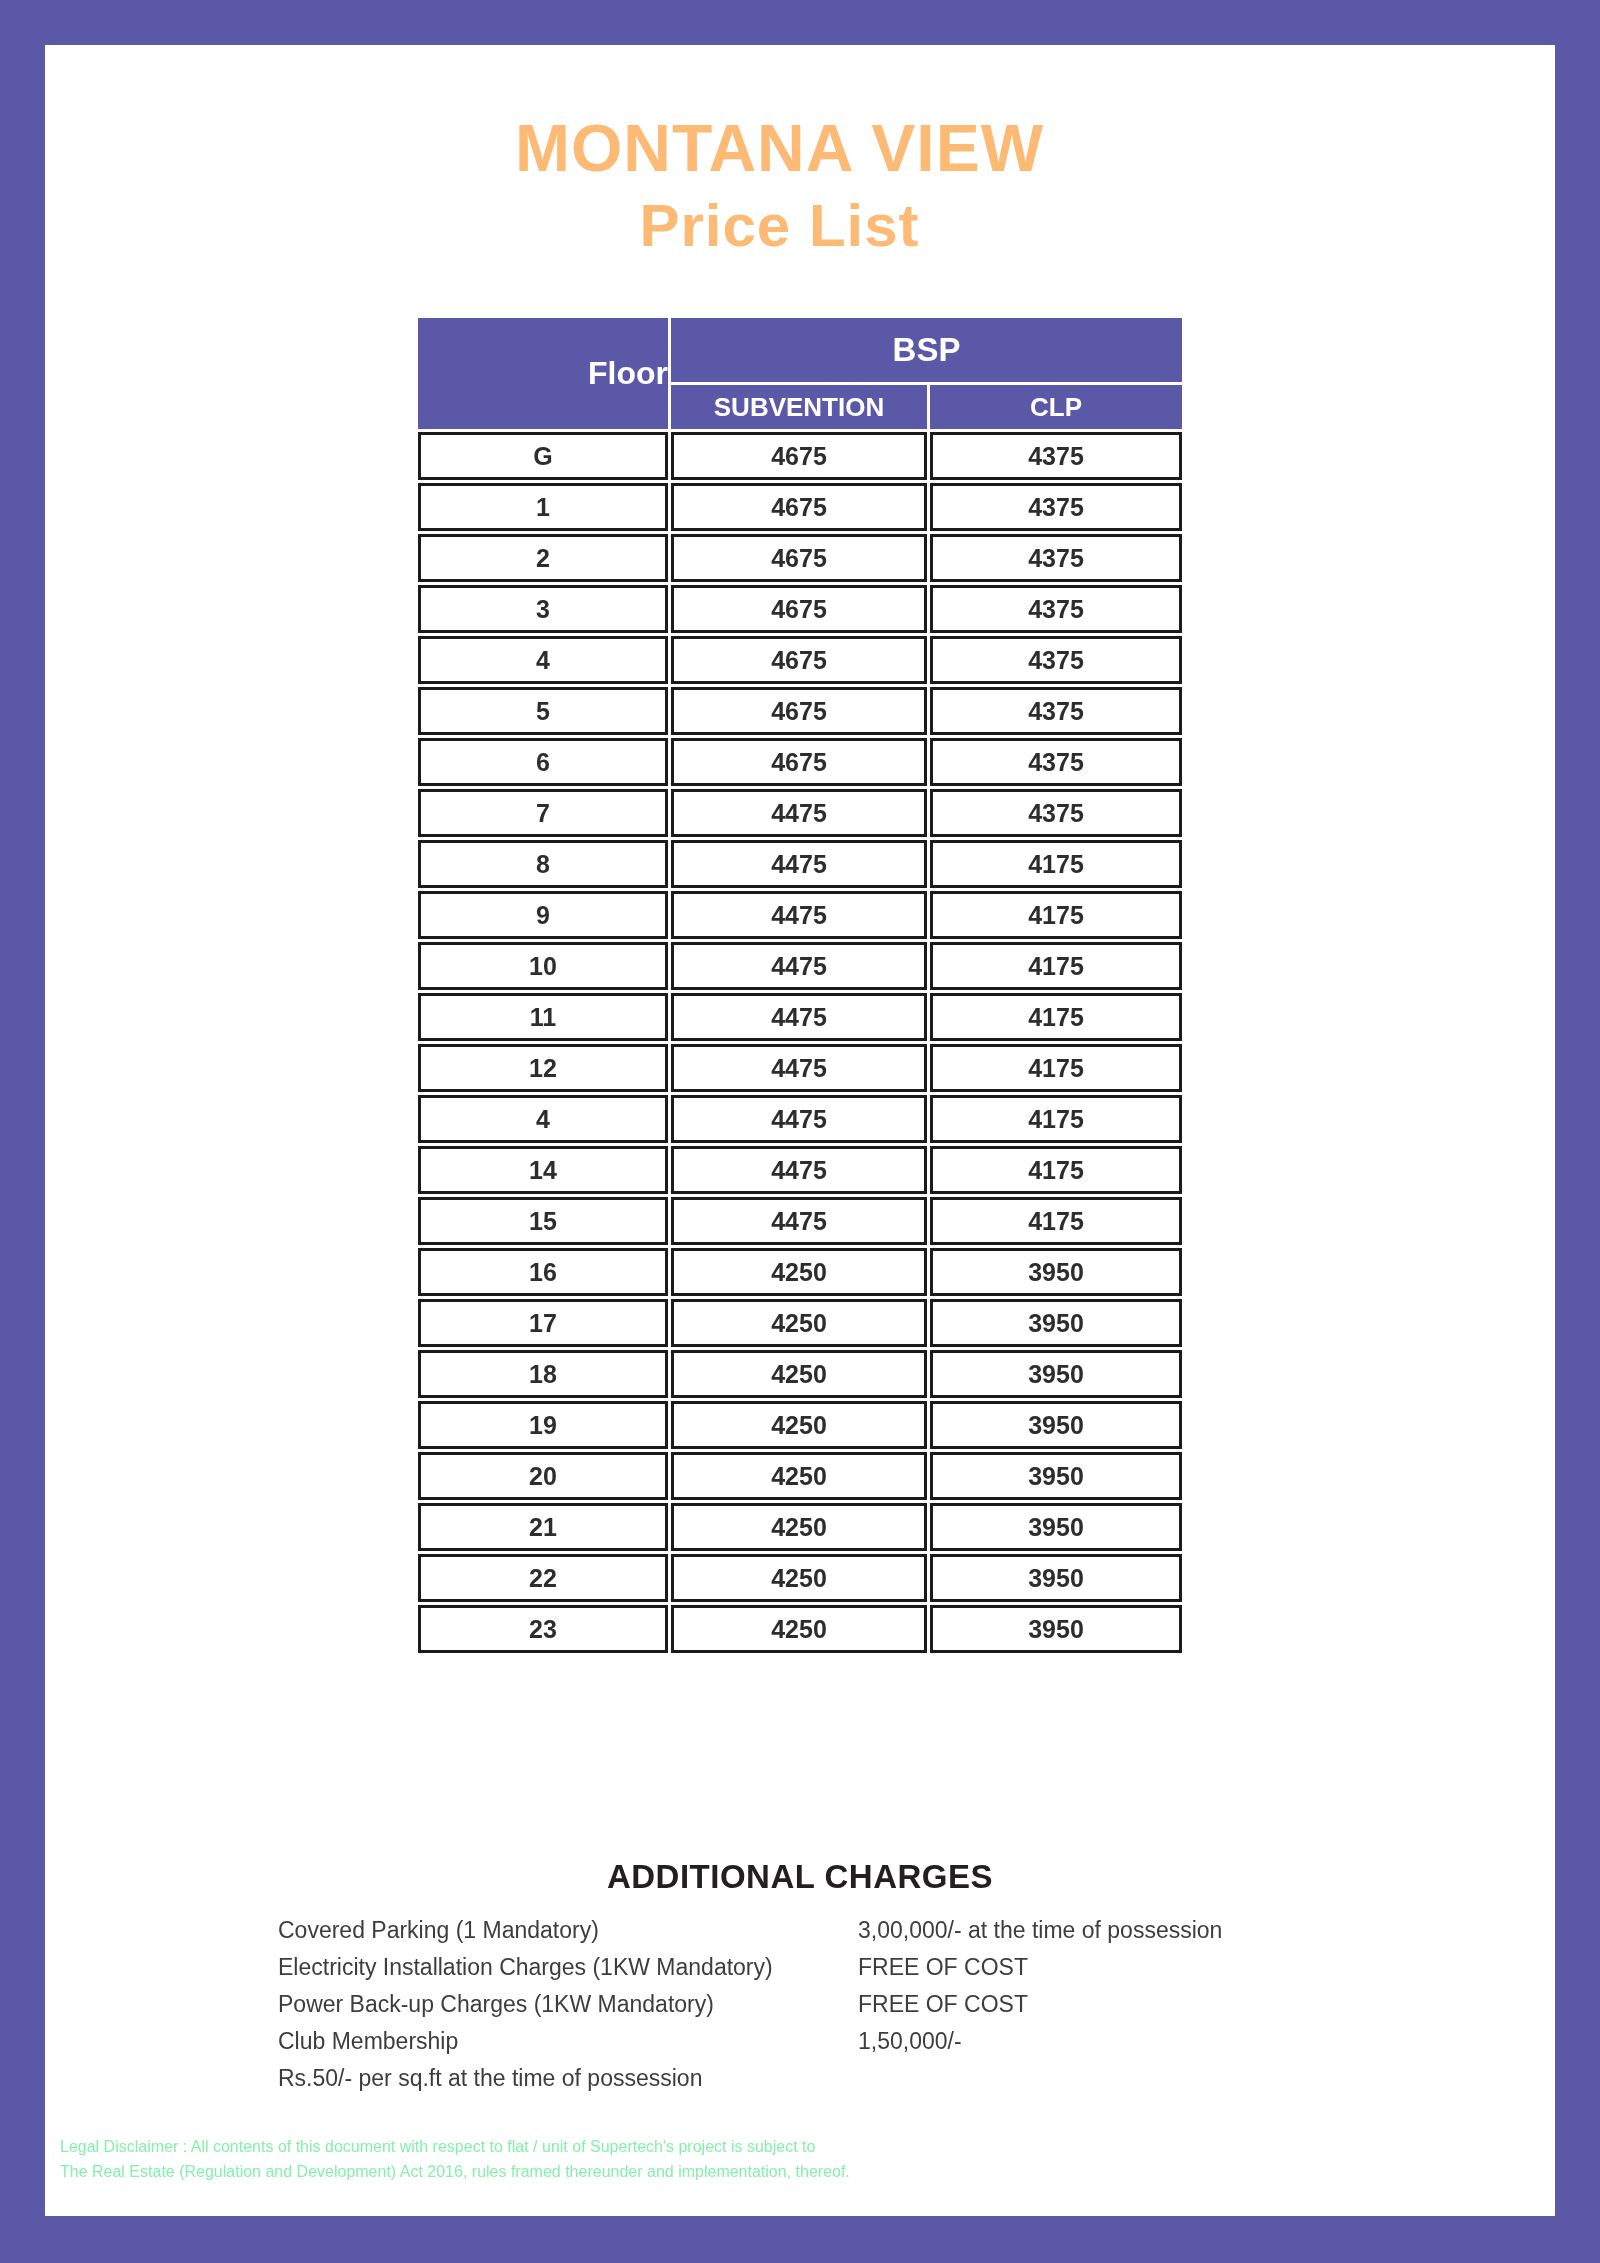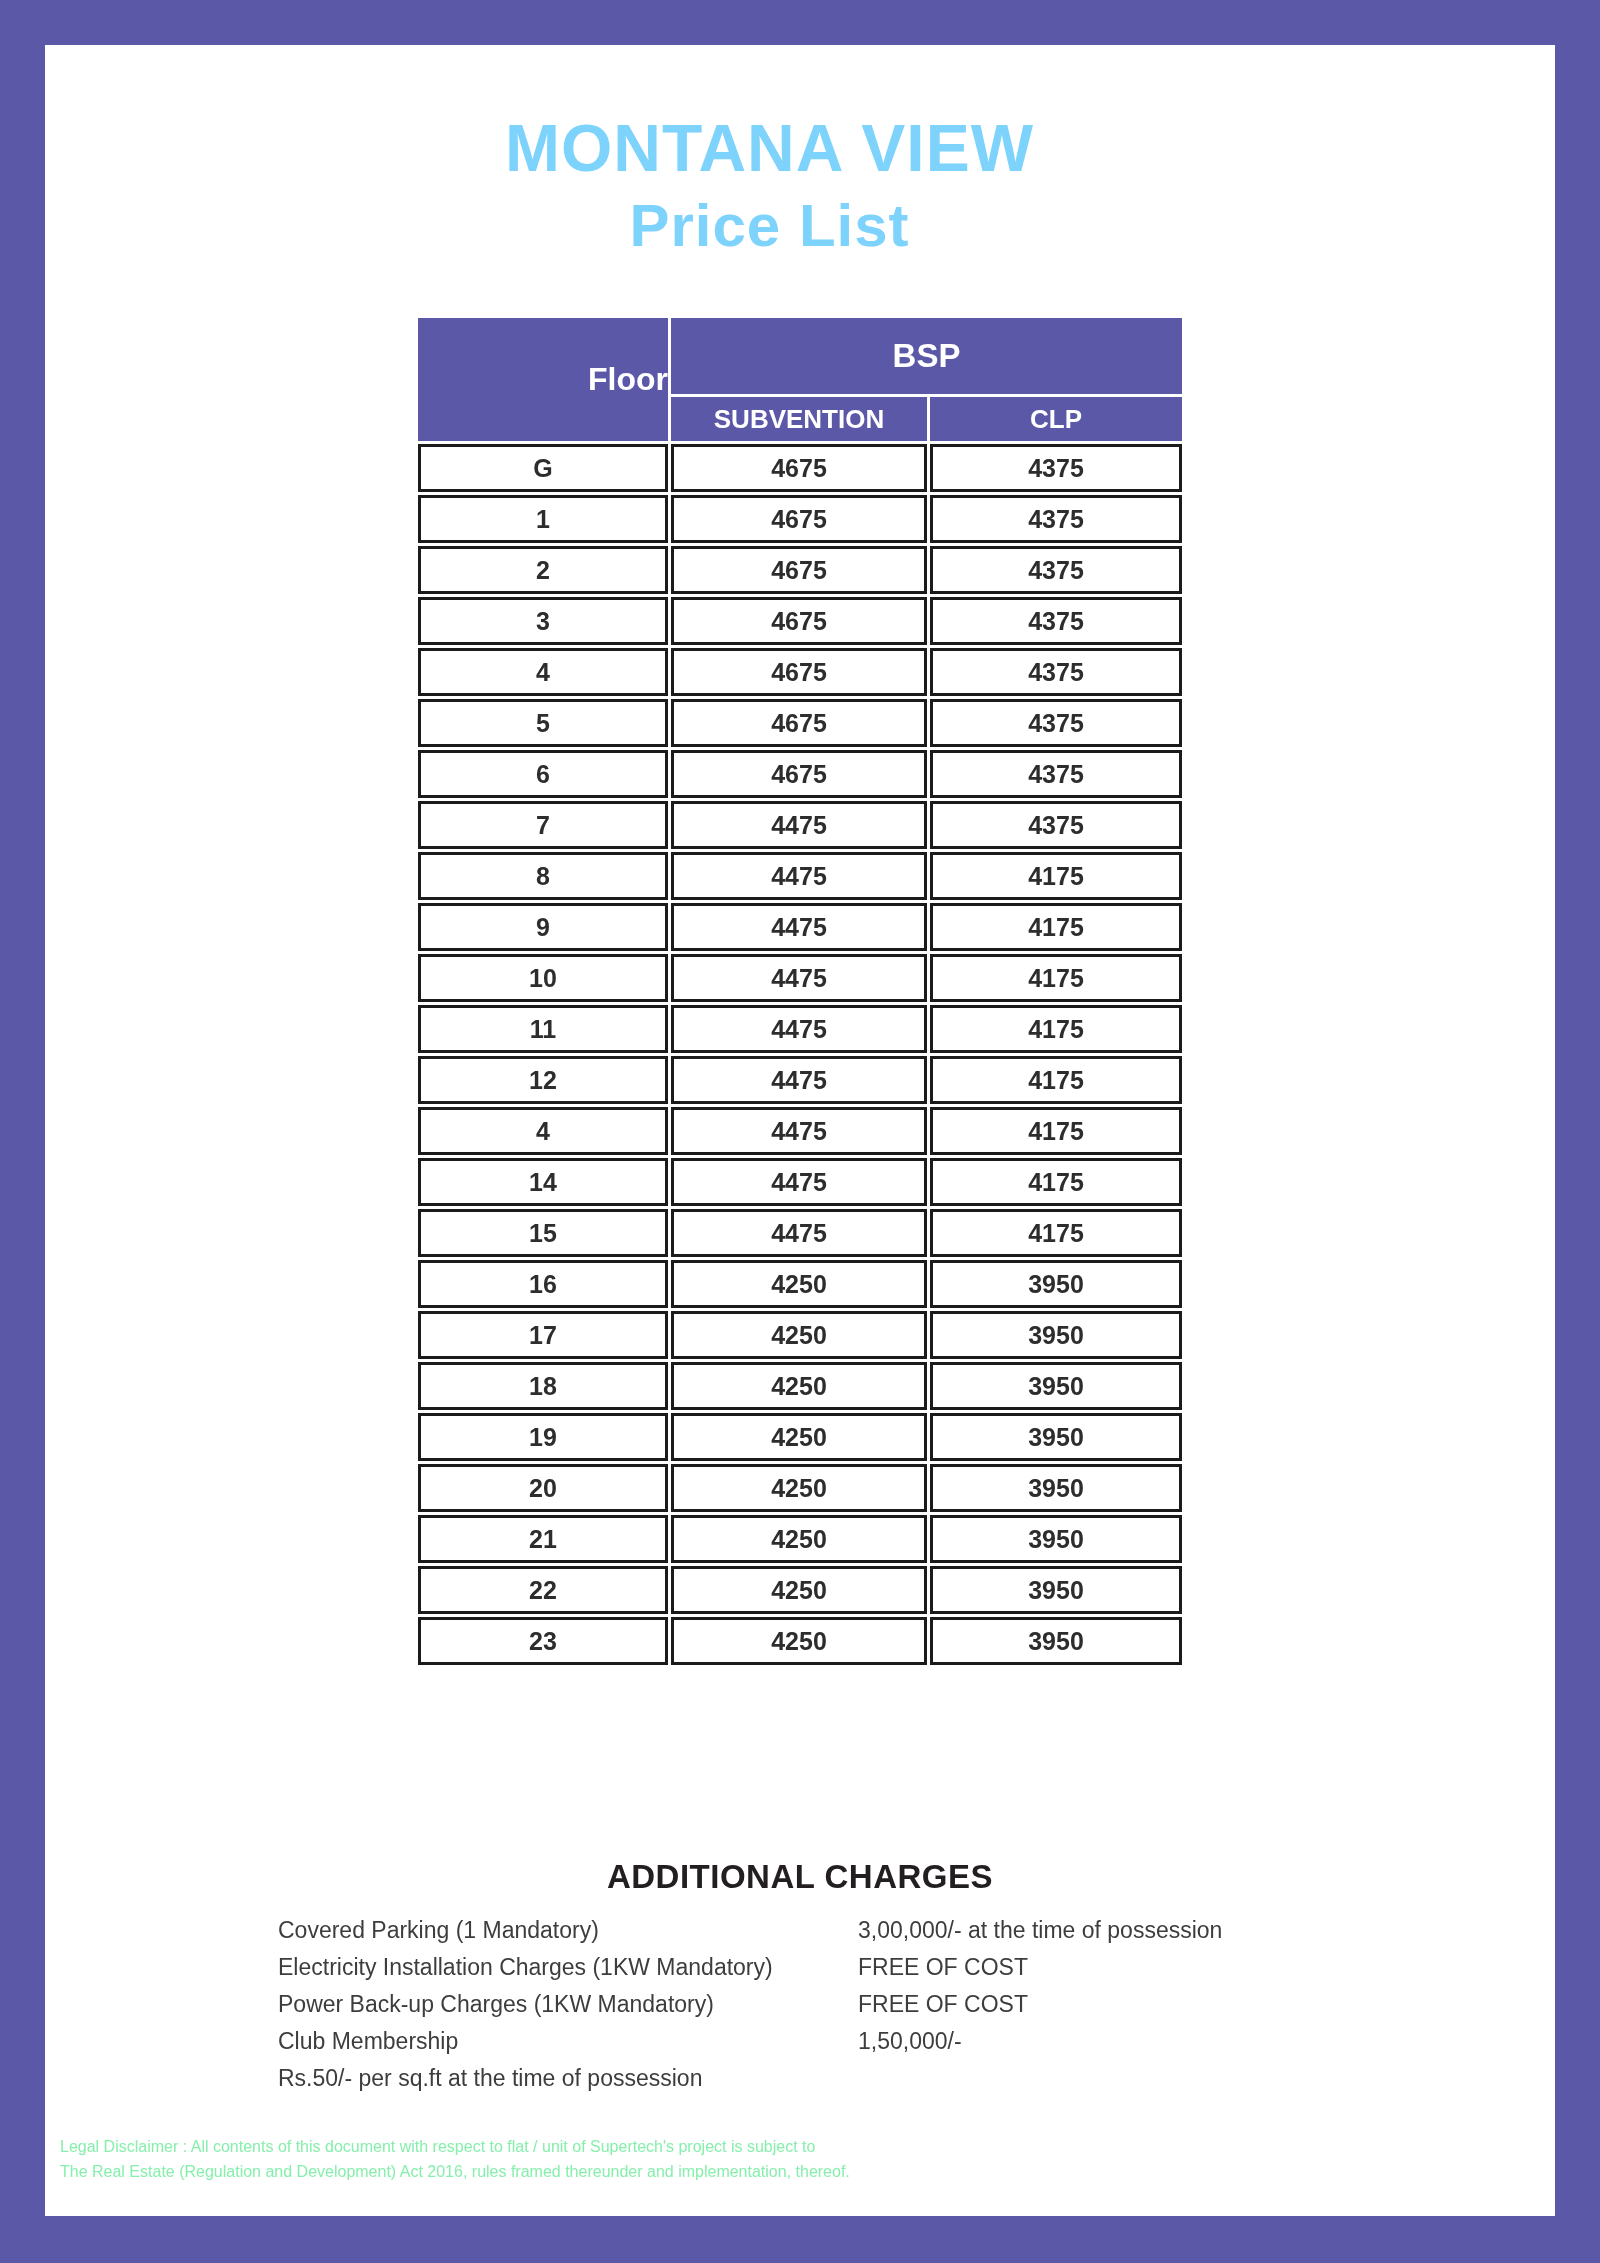--- a/index.html
+++ b/index.html
@@ -9,24 +9,24 @@
     background:#5b58a8;
     position:relative;
   }
   .sheet {
     position:absolute;
     left:45px; top:45px; right:45px; bottom:47px;
     background:#ffffff;
   }
   .title-block {
     position:absolute;
-    left:8px; top:108px;
+    left:18px; top:108px;
     width:1523px;
     text-align:center;
-    color:#7dd3fc;
+    color:#fdba74;
   }
   .title-line1 {
     font-size:66px;
     font-weight:bold;
     letter-spacing:1px;
     line-height:80px;
   }
   .title-line2 {
     font-size:60px;
     font-weight:bold;
@@ -42,21 +42,21 @@
     table-layout:fixed;
   }
   .price-table thead th {
     background:#5b58a8;
     color:#ffffff;
     font-weight:bold;
     text-align:center;
     vertical-align:middle;
   }
   .price-table th.floor-th { font-size:32px;text-align:right; }
-  .price-table th.bsp-th   { font-size:33px; height:76px; }
+  .price-table th.bsp-th   { font-size:33px; height:64px; }
   .price-table th.sub-th   { font-size:26px; height:44px; }
   .price-table tbody td {
     background:#ffffff;
     border:3px solid #1b1b1b;
     height:48px;
     text-align:center;
     vertical-align:middle;
     font-size:25px;
     font-weight:bold;
     color:#2d2d2d;

